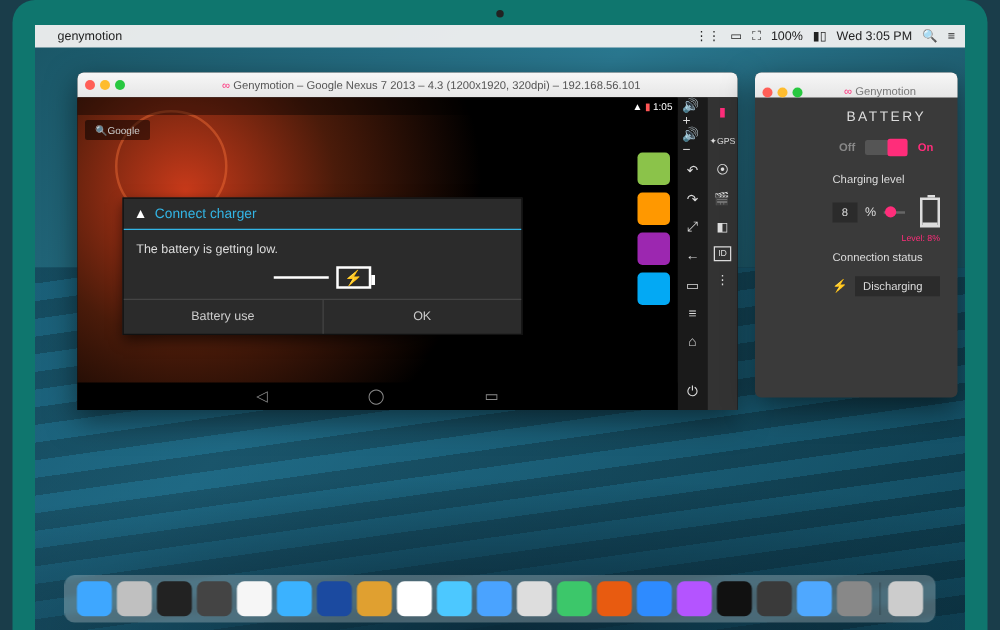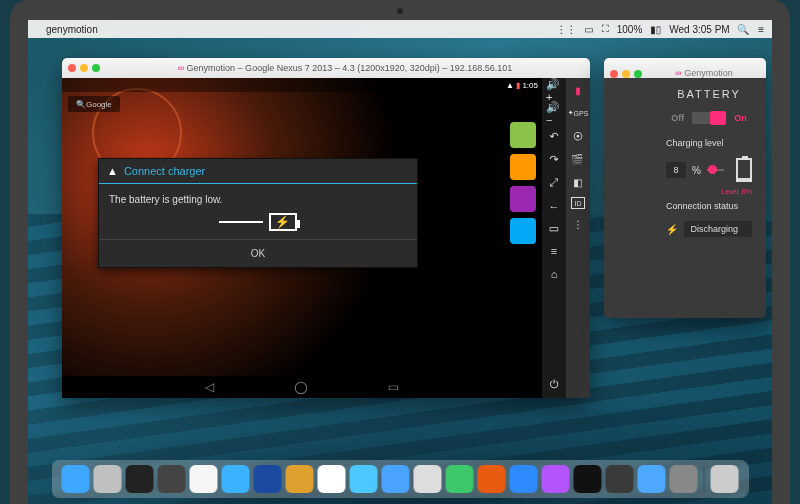--- a/index.html
+++ b/index.html
@@ -1,37 +1,37 @@
 <!DOCTYPE html>
 <html><head>
 <meta charset="utf-8">
 <style>
   * { box-sizing: border-box; margin: 0; padding: 0; }
   html, body { width: 800px; height: 504px; overflow: hidden; font-family: -apple-system, "Helvetica Neue", Arial, sans-serif; }
   body { background: #1a3d4a; position: relative; }
   
   
-  .monitor { position: absolute; top: 0; left: 10px; right: 10px; bottom: 0; background: #404040; border-radius: 18px 18px 0 0; padding: 20px 18px 0 18px; }
+  .monitor { position: absolute; top: 0; left: 10px; right: 10px; bottom: 0; background: #0f766e; border-radius: 18px 18px 0 0; padding: 20px 18px 0 18px; }
   .camera { position: absolute; top: 8px; left: 50%; transform: translateX(-50%); width: 6px; height: 6px; border-radius: 50%; background: #222; }
   .screen { position: absolute; top: 20px; left: 18px; right: 18px; bottom: 0; background: linear-gradient(135deg, #1a5666 0%, #2a7890 40%, #0f3a45 100%); overflow: hidden; }
   
   
   .waves { position: absolute; left:0; right:0; bottom:0; height: 60%; background:
     radial-gradient(120% 60% at 50% 100%, rgba(10,40,55,0.9) 0%, rgba(10,40,55,0) 70%),
     repeating-linear-gradient(-8deg, rgba(20,90,120,0.5) 0 14px, rgba(10,50,70,0.5) 14px 28px); }
   
   
   .mac-menubar { position: absolute; top:0; left:0; right:0; height: 18px; background: rgba(240,240,240,0.95); display:flex; align-items:center; font-size:10px; color:#222; padding: 0 8px; justify-content: space-between; }
   .mac-left { display:flex; align-items:center; gap:10px; }
   .mac-right { display:flex; align-items:center; gap:8px; }
   .apple-icon { font-size: 11px; }
   .status-icon { display:inline-block; }
 
   
-  .emu-window { position: absolute; top: 38px; left: 34px; width: 528px; height: 340px; background: #222; border-radius: 5px 5px 2px 2px; box-shadow: 0 8px 24px rgba(0,0,0,0.5); display:flex; flex-direction: column; }
+  .emu-window { position: absolute; top: 38px; left: 34px; width: 528px; height: 270px; background: #222; border-radius: 5px 5px 2px 2px; box-shadow: 0 8px 24px rgba(0,0,0,0.5); display:flex; flex-direction: column; }
   .emu-titlebar { height: 20px; background: linear-gradient(#f7f7f7,#e6e6e6); border-radius:5px 5px 0 0; display:flex; align-items:center; font-size:9px; color:#555; padding: 0 6px; gap:6px; }
   .traffic { display:flex; gap:4px; }
   .tdot { width:8px; height:8px; border-radius:50%; }
   .tred{background:#ff5f57;} .tyel{background:#febc2e;} .tgrn{background:#28c840;}
   .emu-title { flex:1; text-align:center; white-space:nowrap; overflow:hidden; text-overflow:ellipsis; }
   .emu-body { flex:1; display:flex; background:#000; }
   .android-area { flex:1; position:relative; background: radial-gradient(circle at 18% 30%, #c83a1a 0%, #4a1b0a 28%, #000 55%); }
   .clock-ring { position:absolute; left:30px; top:10px; width:90px; height:90px; border:2px solid rgba(255,120,60,0.4); border-radius:50%; }
   .android-statusbar { position:absolute; top:0; left:0; right:0; height:14px; display:flex; justify-content:flex-end; align-items:center; color:#fff; font-size:8px; gap:2px; padding-right:4px; background:rgba(0,0,0,0.4);}
   .google-pill { position:absolute; top:18px; left:6px; height:16px; padding:0 8px; background:rgba(0,0,0,0.5); color:#ccc; font-size:8px; display:flex; align-items:center; border-radius:2px; }
@@ -146,20 +146,21 @@
             <div class="dlg-body">
               <div>The battery is getting low.</div>
               <div class="dlg-batt-icon">
                 <div style="width:44px;height:2px;background:#fff;"></div>
                 <div class="batt-rect">
                     <span class="bolt">⚡</span>
                   </div>
               </div>
             </div>
             <div class="dlg-buttons">
+              <div class="dlg-btn">Battery use</div>
               <div class="dlg-btn">OK</div>
             </div>
           </div>
 
           <div class="android-nav">
             <span>◁</span>
             <span>◯</span>
             <span>▭</span>
           </div>
         </div>

